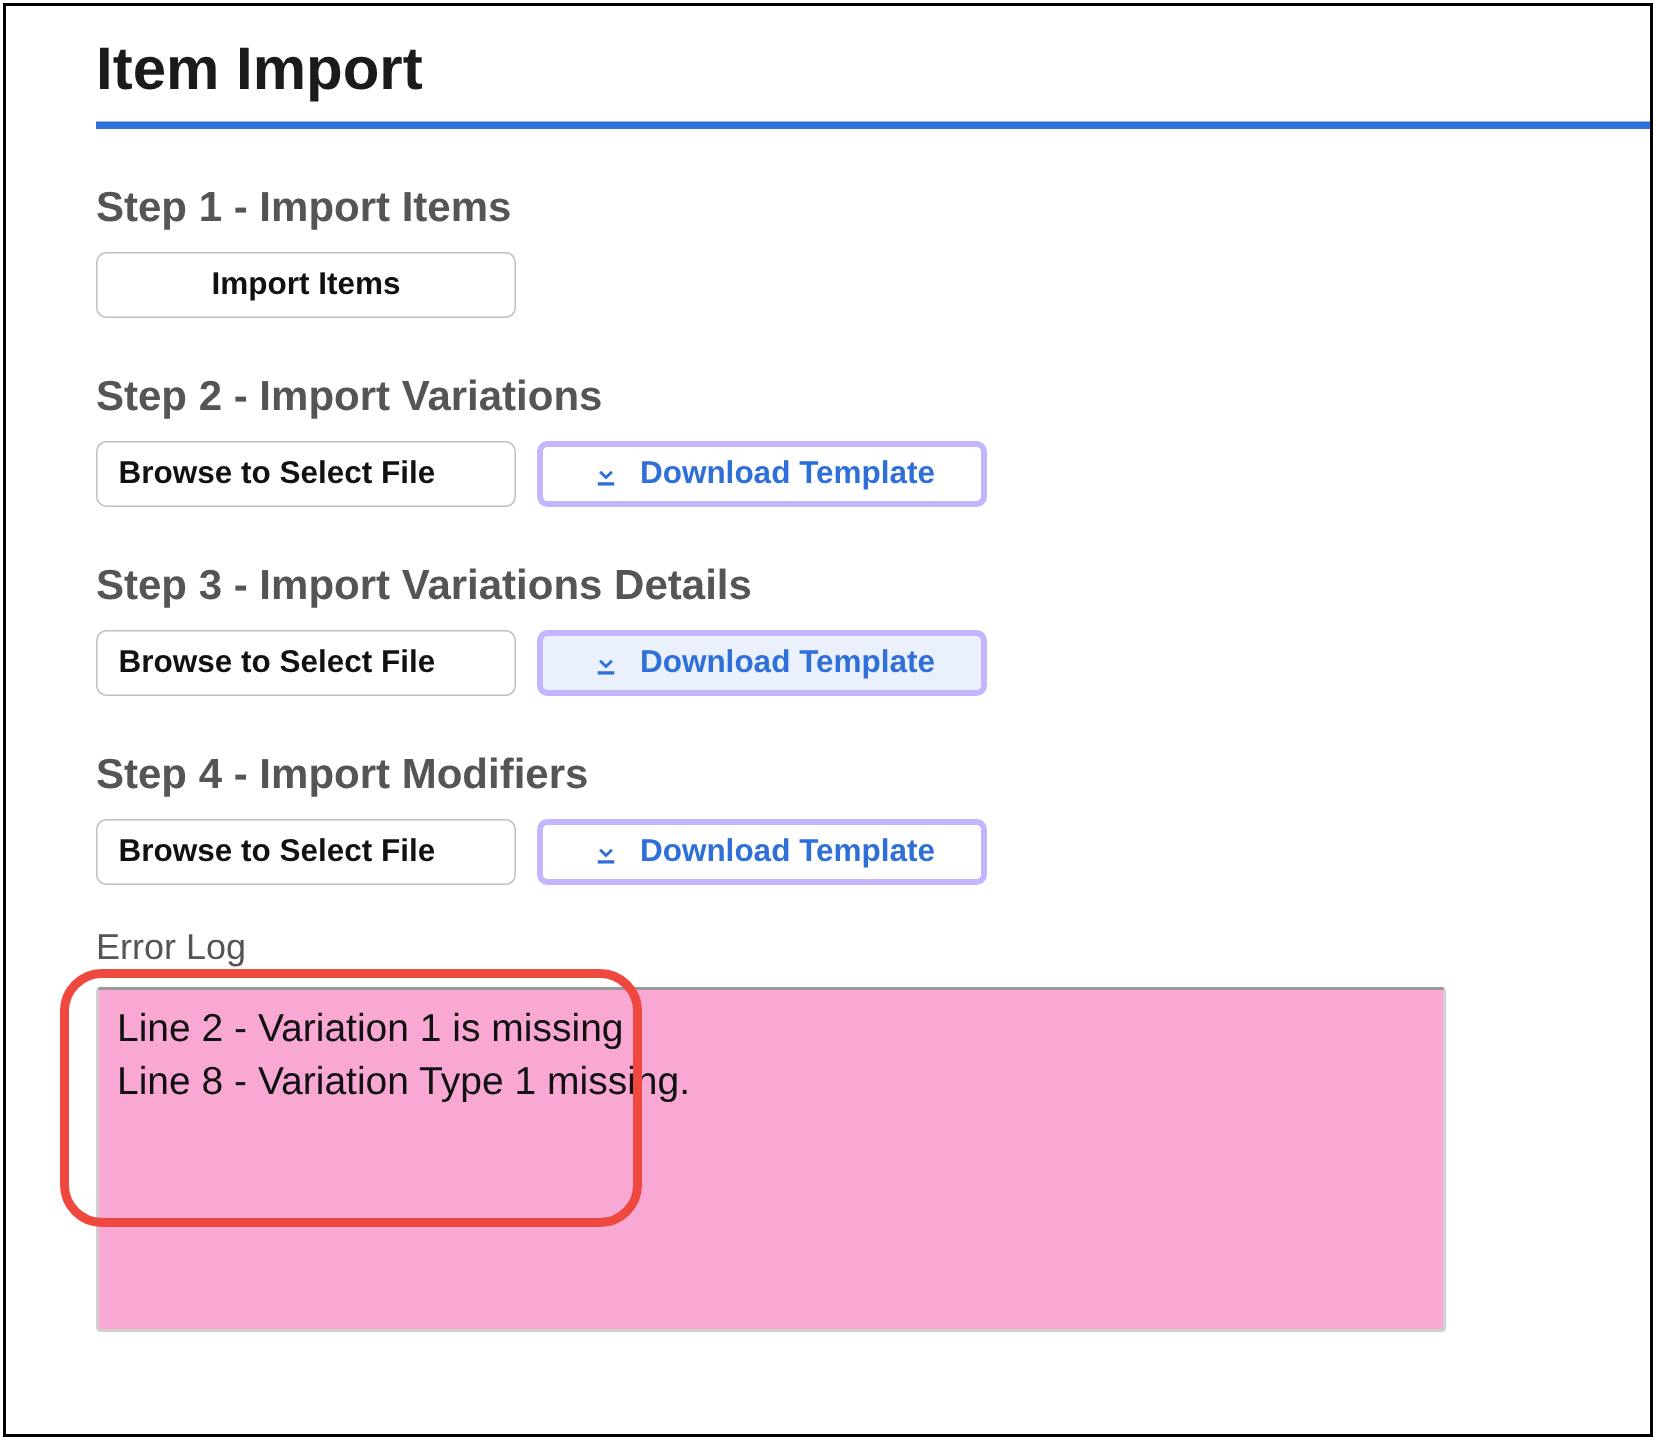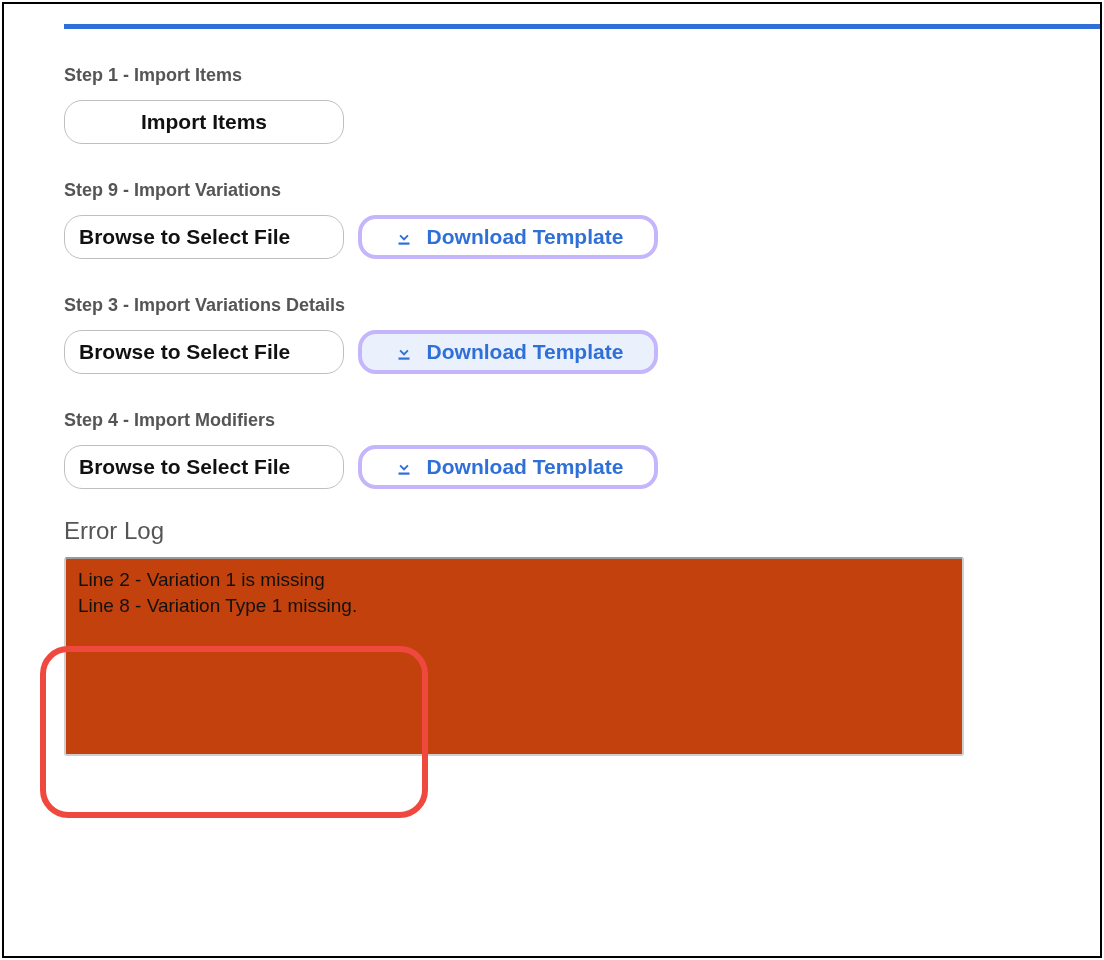--- a/index.html
+++ b/index.html
@@ -24,38 +24,38 @@
       color: #1b1b1b;
       margin-bottom: 12px;
     }
     .title-divider {
       height: 5px;
       background: #2f6fd8;
       width: 1200px;
       margin-bottom: 30px;
     }
     .step-heading {
-      font-size: 18px;
+      font-size: 28px;
       font-weight: 700;
       color: #555;
       margin-top: 36px;
       margin-bottom: 14px;
     }
     .row {
       display: flex;
       gap: 14px;
       align-items: center;
     }
     .btn {
       display: inline-flex;
       align-items: center;
       justify-content: center;
       gap: 12px;
       height: 44px;
-      border-radius: 18px;
+      border-radius: 7px;
       font-size: 21px;
       font-weight: 600;
       cursor: pointer;
       padding: 0 18px;
       background: #fff;
     }
     .btn-plain {
       border: 1.5px solid #bfbfbf;
       color: #111;
       min-width: 280px;
@@ -86,50 +86,51 @@
       font-weight: 400;
       color: #555;
       margin-top: 28px;
       margin-bottom: 12px;
     }
     .error-box {
       border: 2px solid #cfcfcf;
       border-top: 2px solid #9a9a9a;
       border-radius: 3px;
       width: 900px;
-      height: 199px;
+      height: 230px;
       padding: 8px 12px;
-      font-size: 19px;
+      font-size: 26px;
       color: #111;
       line-height: 1.35;
-      background: #c2410c;
+      background: #f9a8d4;
       overflow: auto;
     }
     .highlight-ring {
       position: absolute;
       border: 6px solid #ef483e;
       border-radius: 28px;
       pointer-events: none;
     }
   </style>
 </head>
 <body>
 
 <div class="outer-frame">
 
+  <h1 class="page-title">Item Import</h1>
   <div class="title-divider"></div>
 
   <div class="step-heading">Step 1 - Import Items</div>
   <div class="row">
     <button class="btn btn-plain">
       <span>Import Items</span>
     </button>
   </div>
 
-  <div class="step-heading">Step 9 - Import Variations</div>
+  <div class="step-heading">Step 2 - Import Variations</div>
   <div class="row">
     <button class="btn btn-browse">
       <span>Browse to Select File</span>
     </button>
     <button class="btn btn-download">
       <span class="dl-icon">
         <svg viewBox="0 0 24 24" width="22" height="22" fill="#2f6fd8">
             <path d="M12 3v10.17l3.59-3.58L17 11l-5 5-5-5 1.41-1.41L12 13.17V3h0z"></path>
             <rect x="6" y="18" width="12" height="2.4"></rect>
           </svg>

